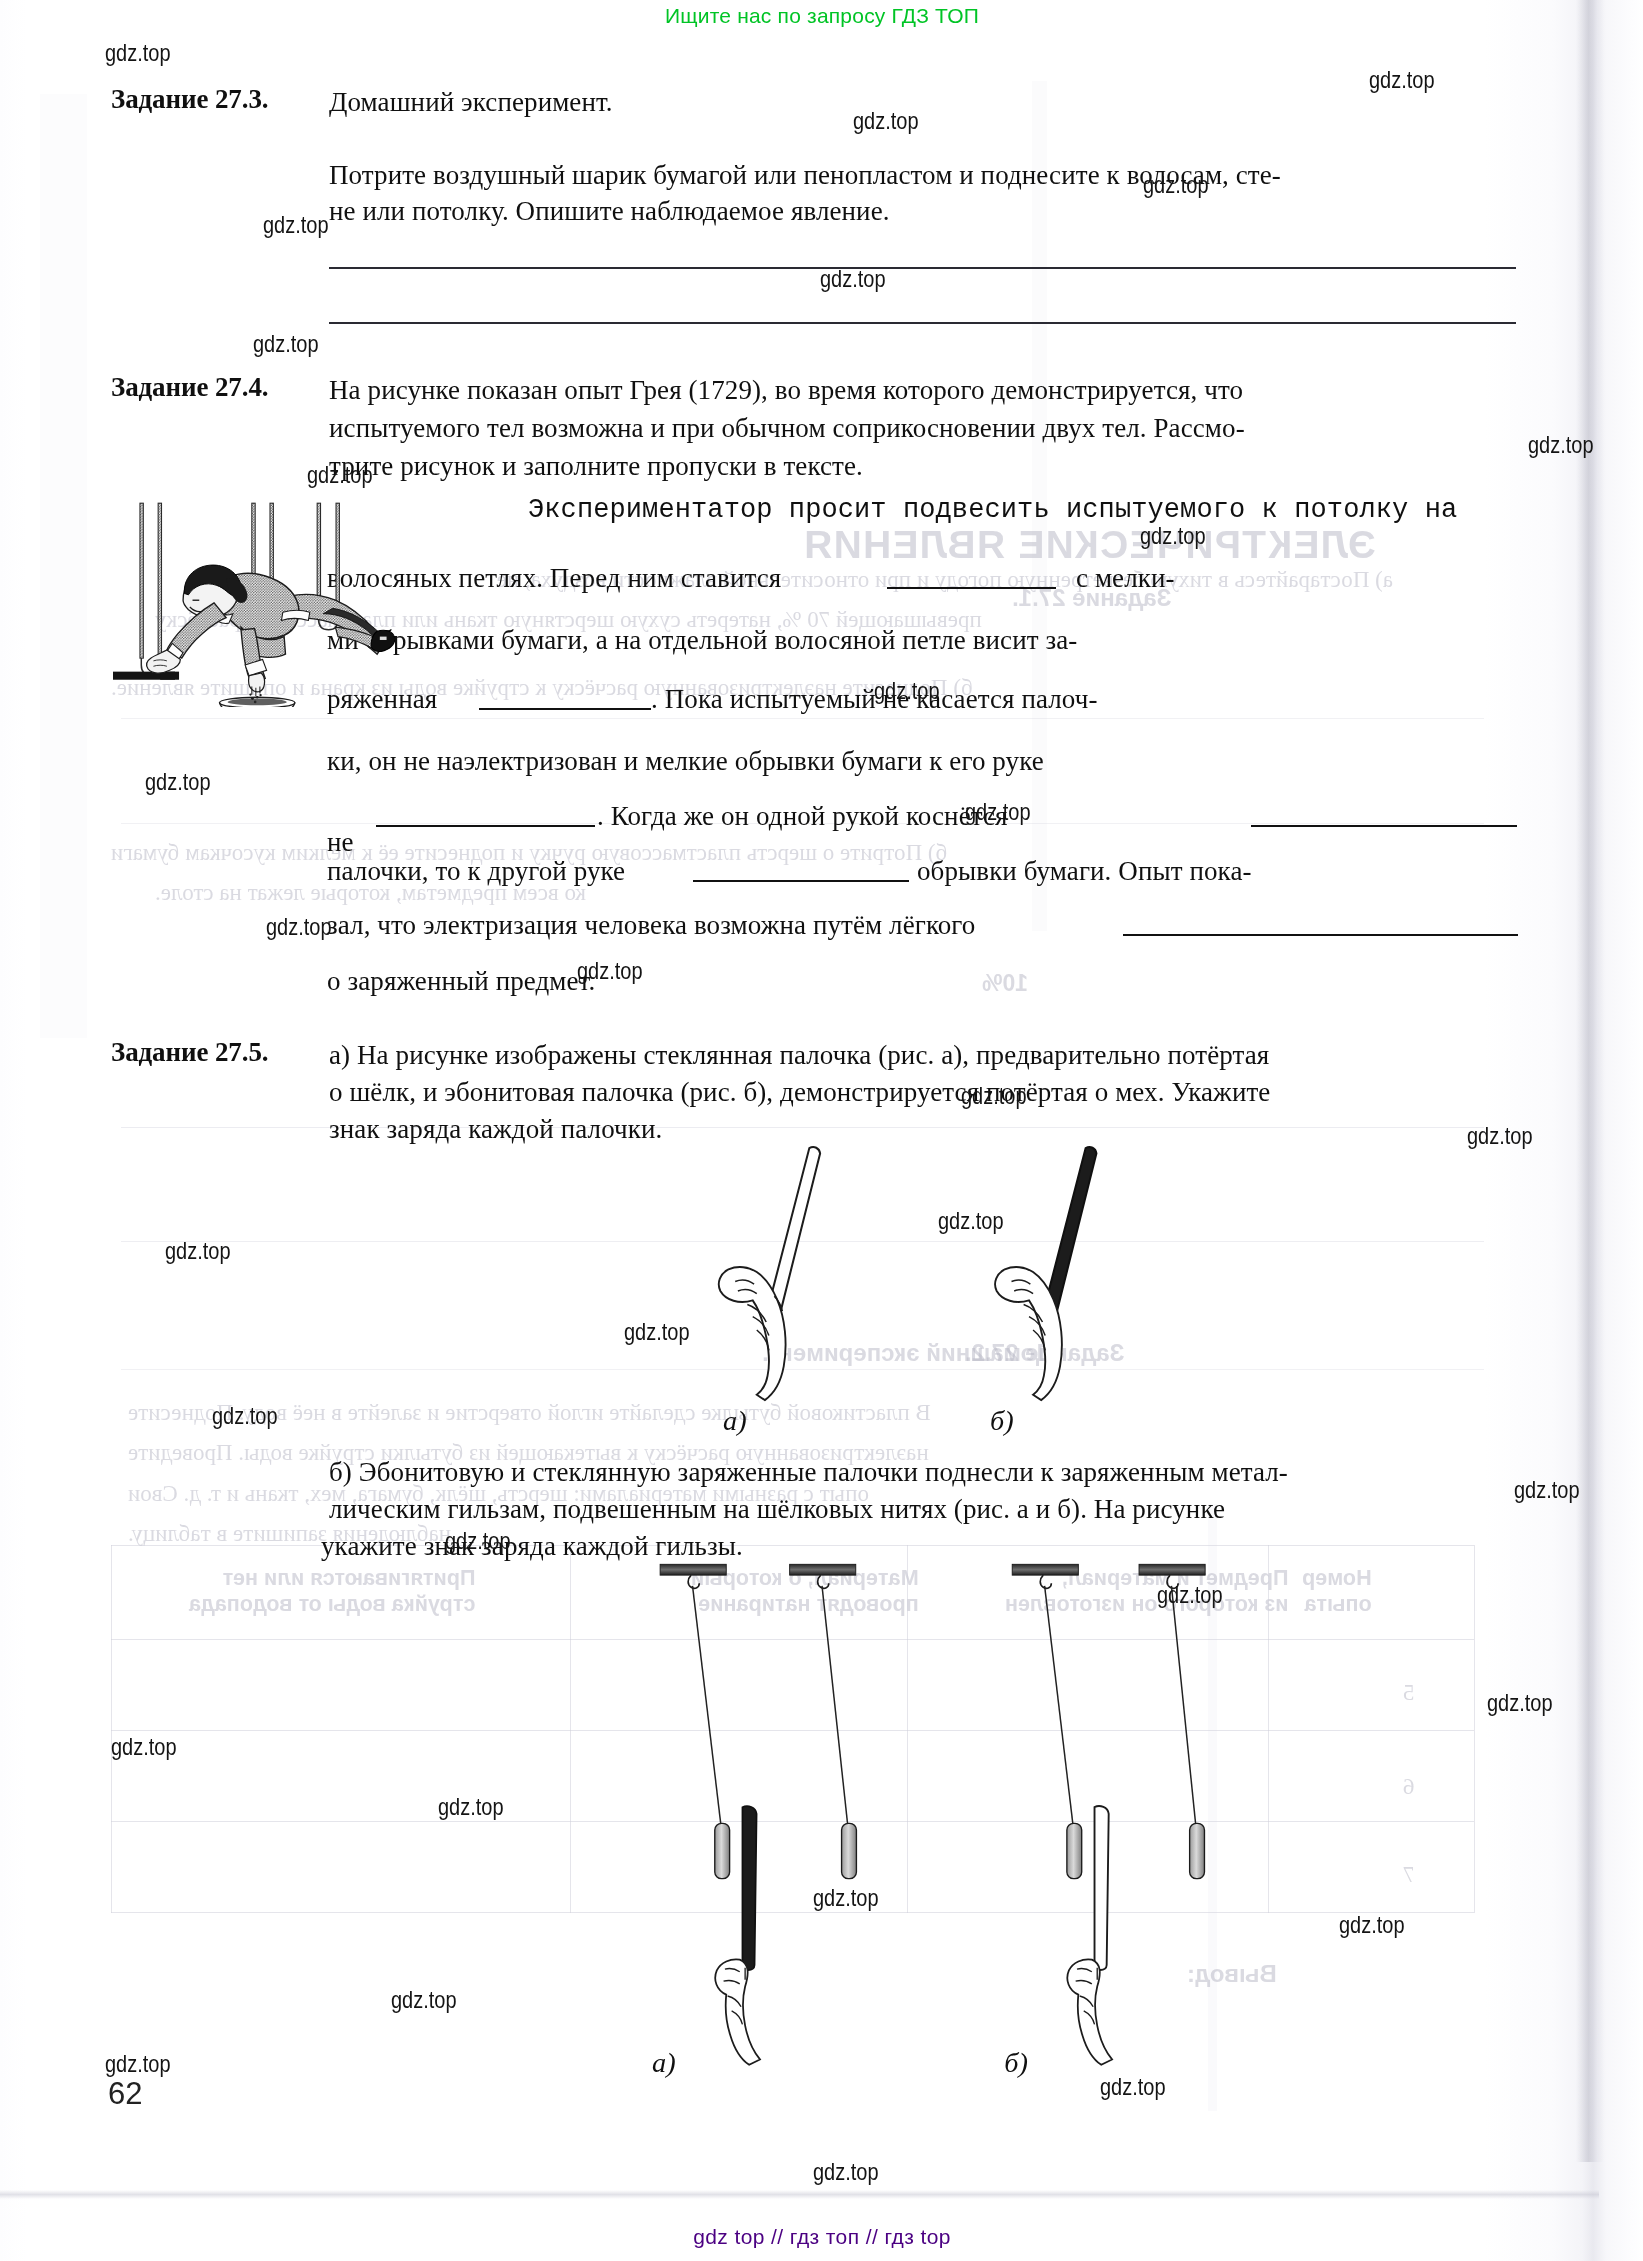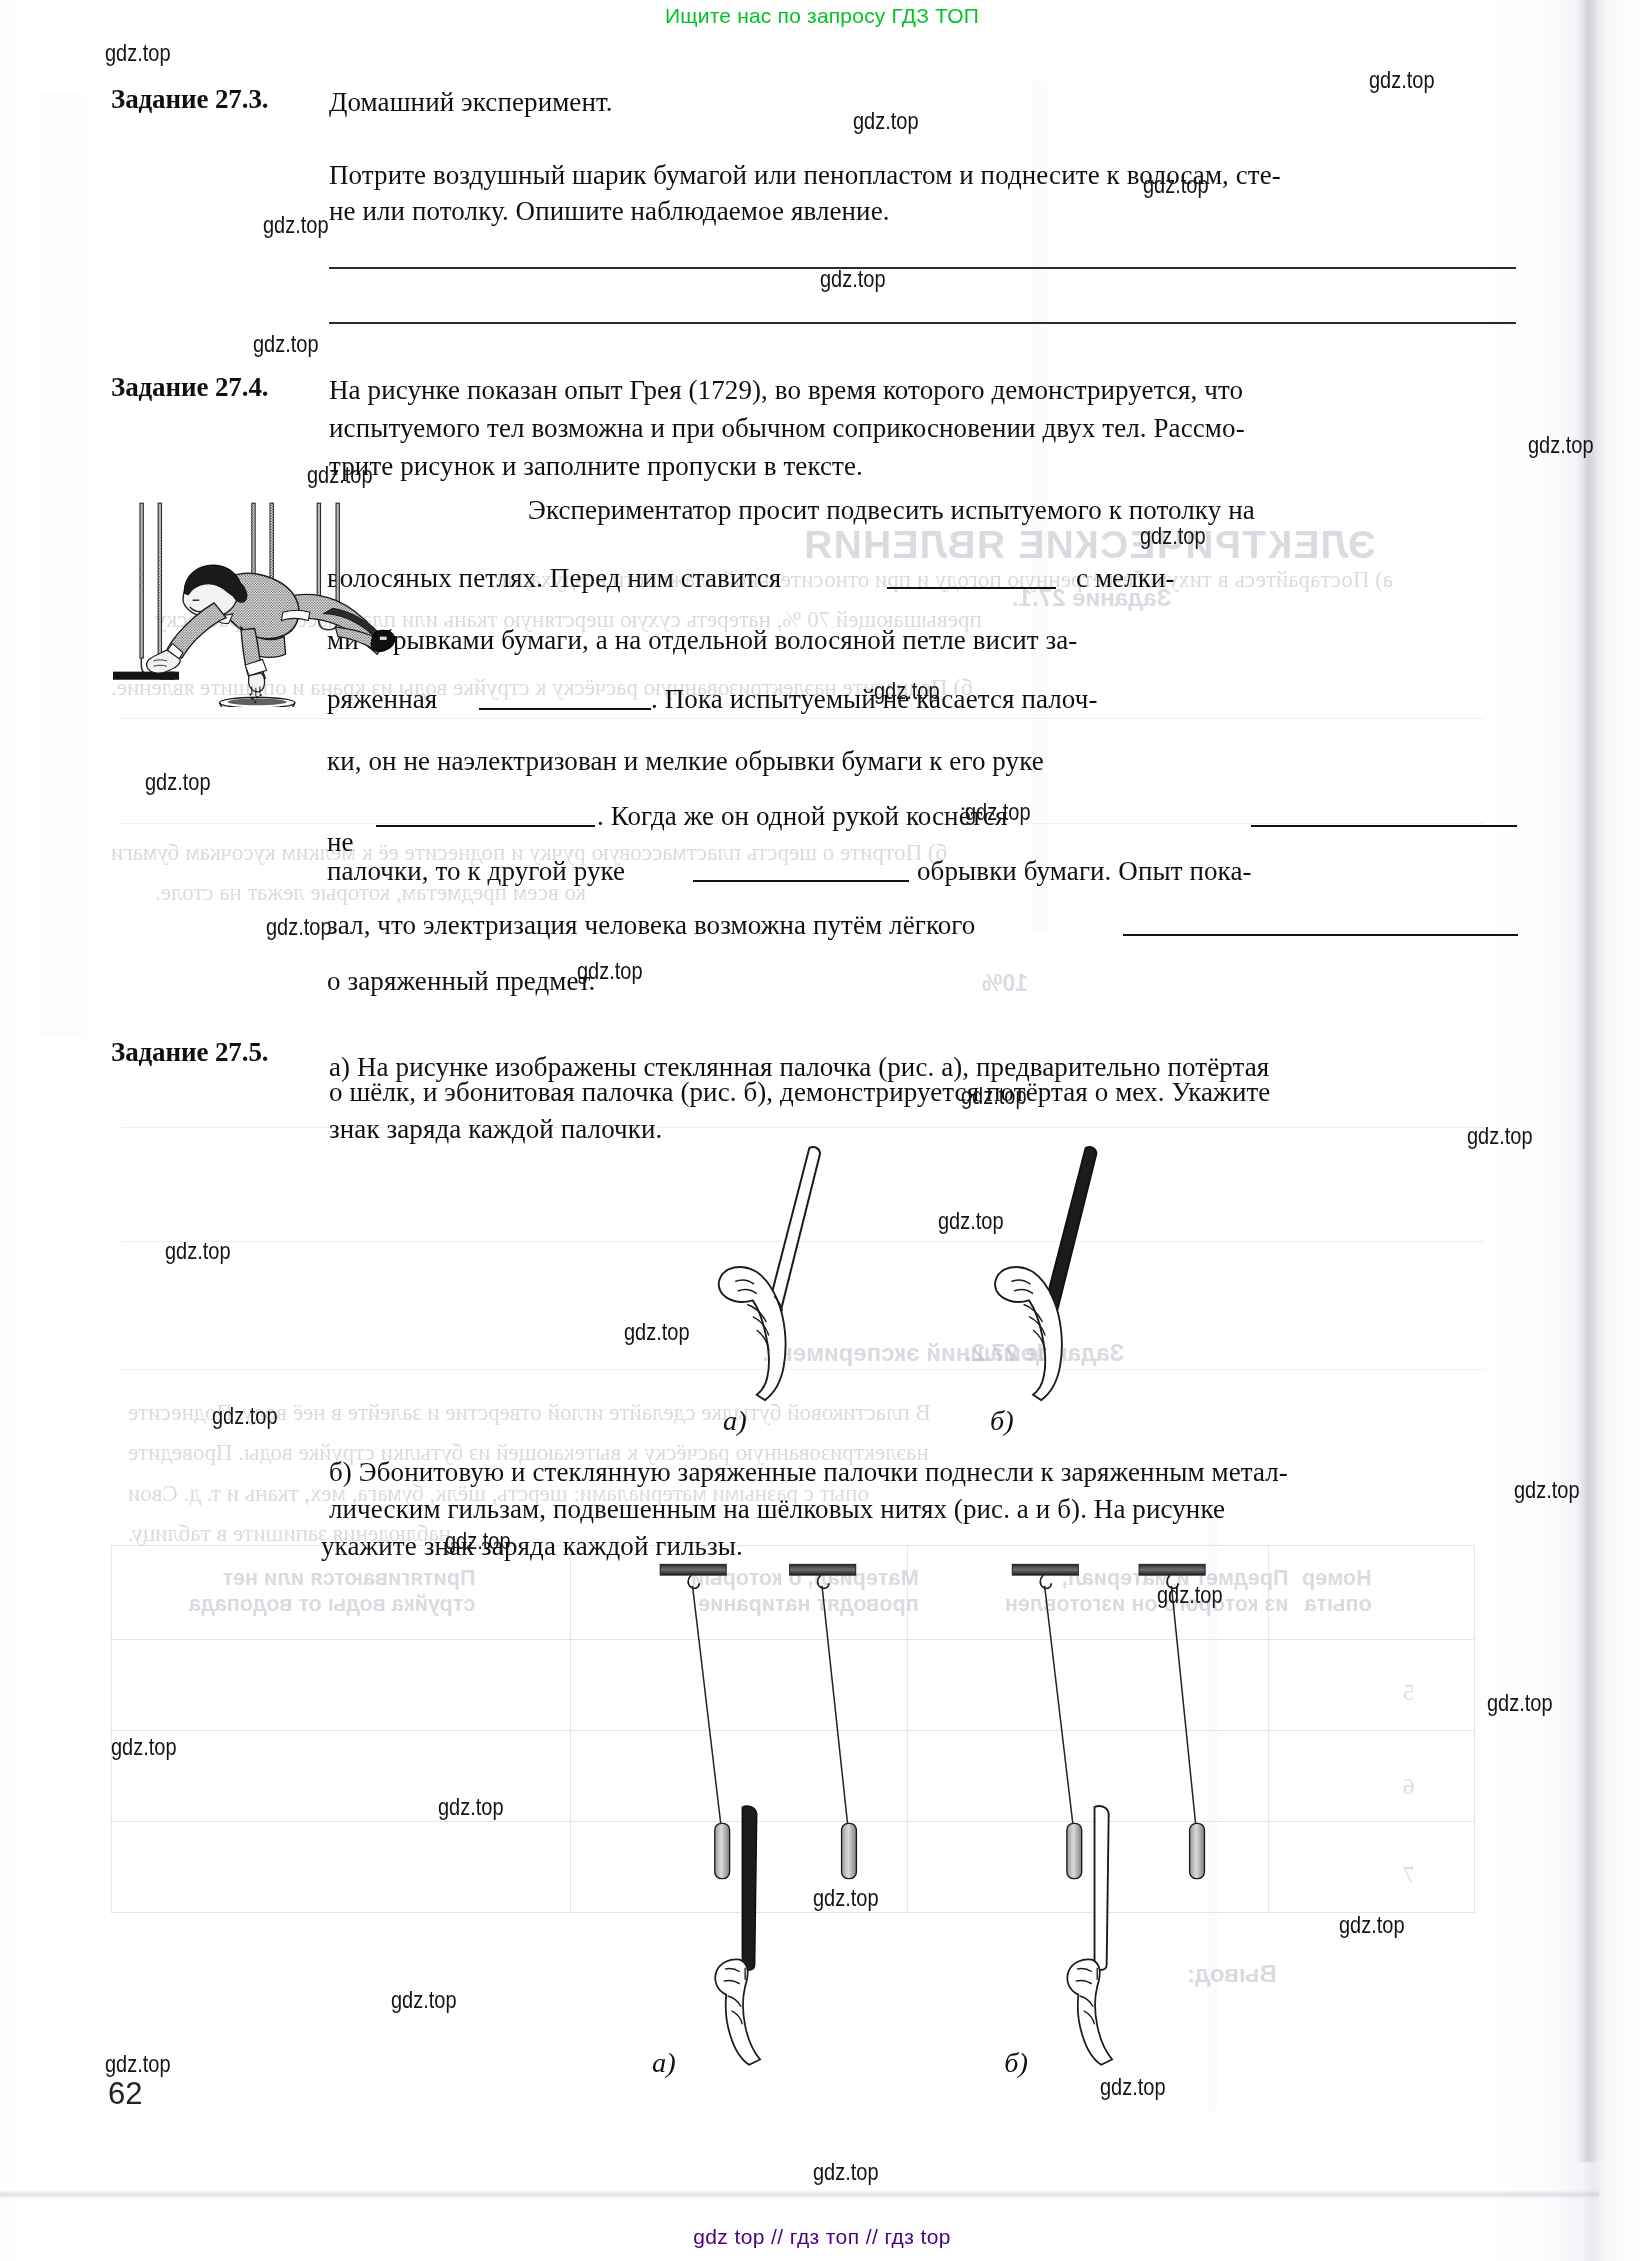--- a/index.html
+++ b/index.html
@@ -170,21 +170,21 @@
   <div class="para" style="left:329px;top:193px;width:1187px;">не или потолку. Опишите наблюдаемое явление.</div>
 
   <div class="answerline" style="left:329px;top:267px;width:1187px;"></div>
   <div class="answerline" style="left:329px;top:322px;width:1187px;"></div>
 
   <div class="tasklabel" style="left:111px;top:372px;">Задание 27.4.</div>
   <div class="para" style="left:329px;top:372px;width:1187px;text-align:justify;">На рисунке показан опыт Грея (1729), во время которого демонстрируется, что</div>
   <div class="para" style="left:329px;top:410px;width:1187px;text-align:justify;">испытуемого тел возможна и при обычном соприкосновении двух тел. Рассмо-</div>
   <div class="para" style="left:329px;top:448px;width:1187px;">трите рисунок и заполните пропуски в тексте.</div>
 
-  <div class="para" style="left:528px;top:492px;">Экспериментатор просит подвесить испытуемого к потолку на</div>
+  <div class="para" style="left:528px;top:492px;font-family:Liberation Mono, monospace;">Экспериментатор просит подвесить испытуемого к потолку на</div>
 
   <div class="para" style="left:327px;top:560px;">волосяных петлях. Перед ним ставится</div>
   <span class="blankline" style="position:absolute;left:887px;top:587px;width:169px;"></span>
   <div class="para" style="left:1076px;top:560px;">с мелки-</div>
 
   <div class="para" style="left:327px;top:622px;">ми обрывками бумаги, а на отдельной волосяной петле висит за-</div>
 
   <div class="para" style="left:327px;top:681px;">ряженная</div>
   <span class="blankline" style="position:absolute;left:479px;top:708px;width:172px;"></span>
   <div class="para" style="left:651px;top:681px;">. Пока испытуемый не касается палоч-</div>
@@ -199,21 +199,21 @@
   <div class="para" style="left:327px;top:853px;">палочки, то к другой руке</div>
   <span class="blankline" style="position:absolute;left:693px;top:880px;width:216px;"></span>
   <div class="para" style="left:917px;top:853px;">обрывки бумаги. Опыт пока-</div>
 
   <div class="para" style="left:327px;top:907px;">зал, что электризация человека возможна путём лёгкого</div>
   <span class="blankline" style="position:absolute;left:1123px;top:934px;width:395px;"></span>
 
   <div class="para" style="left:327px;top:963px;">о заряженный предмет.</div>
 
   <div class="tasklabel" style="left:111px;top:1037px;">Задание 27.5.</div>
-  <div class="para" style="left:329px;top:1037px;width:1187px;margin-top:12px;">а) На рисунке изображены стеклянная палочка (рис. а), предварительно потёртая</div>
+  <div class="para" style="left:329px;top:1037px;width:1187px;">а) На рисунке изображены стеклянная палочка (рис. а), предварительно потёртая</div>
   <div class="para" style="left:329px;top:1074px;width:1187px;">о шёлк, и эбонитовая палочка (рис. б), демонстрируется потёртая о мех. Укажите</div>
   <div class="para" style="left:329px;top:1111px;width:1187px;">знак заряда каждой палочки.</div>
 
   <div class="para" style="left:329px;top:1454px;width:1194px;">б) Эбонитовую и стеклянную заряженные палочки поднесли к заряженным метал-</div>
   <div class="para" style="left:329px;top:1491px;width:1194px;">лическим гильзам, подвешенным на шёлковых нитях (рис. а и б). На рисунке</div>
   <div class="para" style="left:321px;top:1528px;width:1194px;">укажите знак заряда каждой гильзы.</div>
 
   <div id="pagenum">62</div>
 </div>
 

